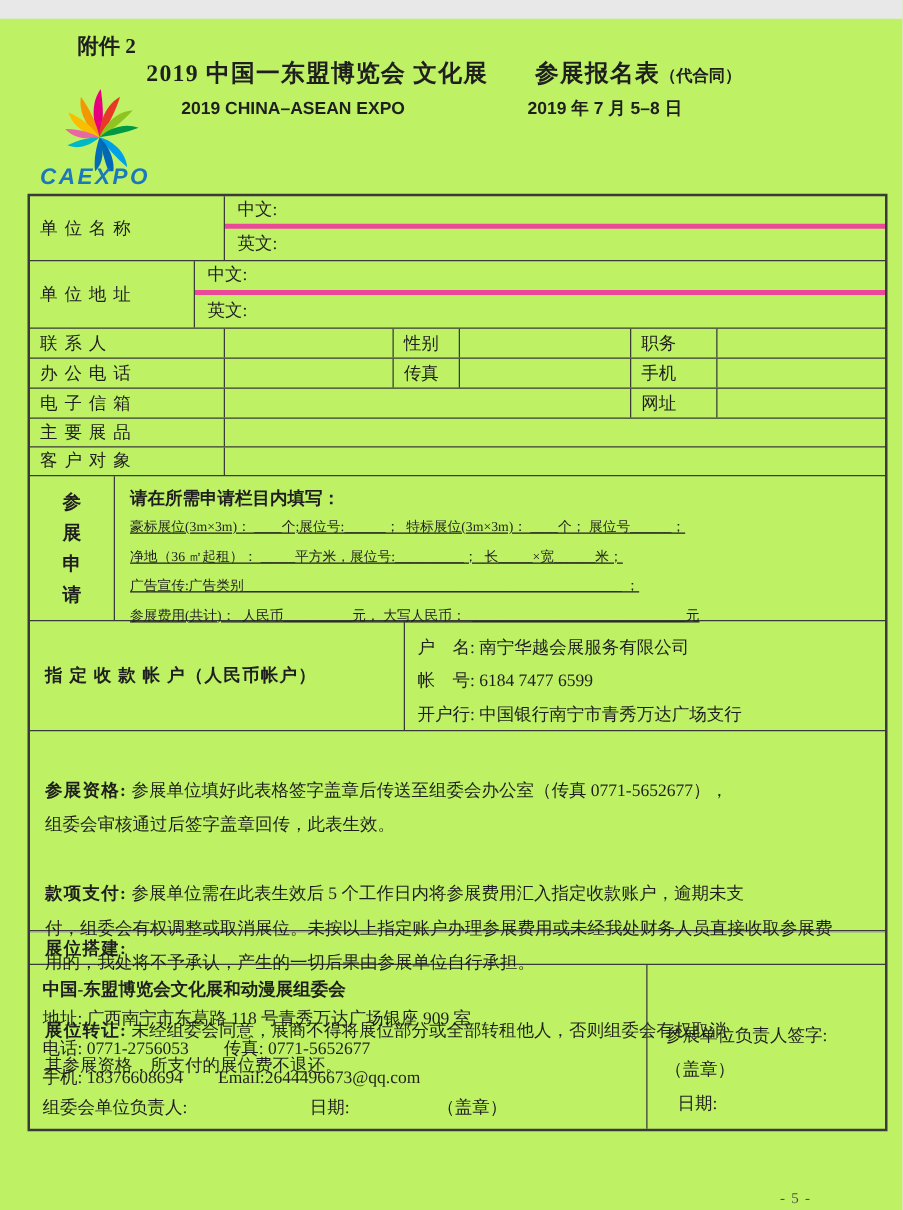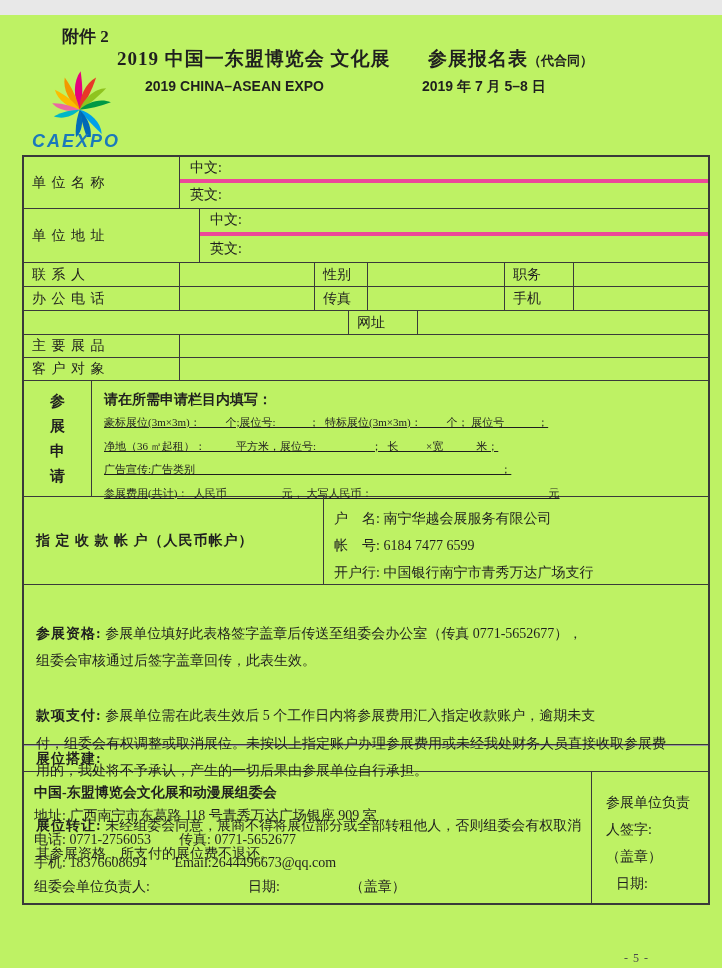--- a/index.html
+++ b/index.html
@@ -53,21 +53,21 @@
     flex-direction:column;justify-content:space-around;}
   .acct-line{line-height:27px;white-space:pre-wrap;}
   
   .notices{display:block;box-sizing:border-box;padding:7px 10px 4px 12px;}
   .notice{line-height:27.5px;white-space:pre-line;}
   .notice b{letter-spacing:1px;}
   .builder-row{border-top:1px solid #9a9a9a;box-sizing:border-box;display:flex;
     align-items:center;padding:0 10px 0 12px;height:27px;white-space:nowrap;overflow:hidden;}
   .builder-row b{letter-spacing:1px;margin-right:6px;}
   
-  .foot-left{width:568px;border-right:1px solid #3a3a3a;box-sizing:border-box;
+  .foot-left{width:494px;border-right:1px solid #3a3a3a;box-sizing:border-box;
     padding:8px 8px 6px 10px;display:flex;flex-direction:column;}
   .foot-left div{line-height:26.5px;white-space:pre-wrap;overflow:hidden;}
   .org-name{font-weight:bold;}
   .foot-right{flex:1;box-sizing:border-box;padding:30px 8px 6px 14px;display:flex;
     flex-direction:column;justify-content:flex-end;}
   .foot-right div{line-height:27px;white-space:pre-wrap;}
   .fr-date{padding-left:10px;}
   .page-num{position:absolute;left:624px;top:936px;font-size:12px;color:#4c4c4c;letter-spacing:1px;}
 </style>
 </head>
@@ -135,21 +135,21 @@
           <span class="grow"></span>
         </div>
         <div class="subrow" style="height:26px;">
           <span>英文:</span>
           <span class="grow"></span>
         </div>
       </div>
     </div>
 
     <div class="trow" style="height:54px;">
-      <div class="cell lbl" style="width:176px;">单 位 地 址</div>
+      <div class="cell lbl" style="width:132px;">单 位 地 址</div>
       <div class="subcol">
         <div class="subrow" style="height:27px;">
           <span>中文:</span>
           <span class="grow"></span>
         </div>
         <div class="subrow" style="height:27px;">
           <span>英文:</span>
           <span class="grow"></span>
         </div>
       </div>
@@ -167,20 +167,21 @@
     <div class="trow" style="height:24px;">
       <div class="cell lbl" style="width:156px;">办 公 电 话</div>
       <div class="cell" style="width:135px;"></div>
       <div class="cell" style="width:53px;">传真</div>
       <div class="cell" style="width:137px;"></div>
       <div class="cell" style="width:69px;">手机</div>
       <div class="cell grow"></div>
     </div>
 
     <div class="trow" style="height:24px;">
+      <div class="cell lbl" style="width:156px;">电 子 信 箱</div>
       <div class="cell" style="width:325px;"></div>
       <div class="cell" style="width:69px;">网址</div>
       <div class="cell grow"></div>
     </div>
 
     <div class="trow" style="height:23px;">
       <div class="cell lbl" style="width:156px;">主 要 展 品</div>
       <div class="cell grow"></div>
     </div>
 

